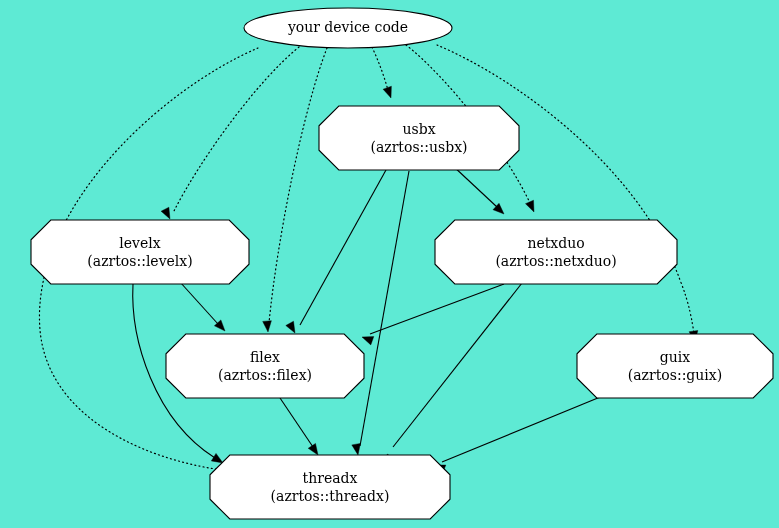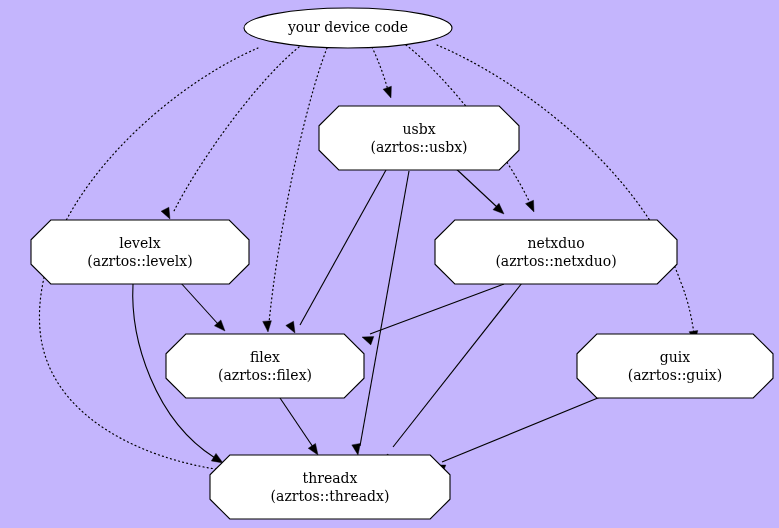--- a/index.html
+++ b/index.html
@@ -8,21 +8,21 @@
     padding: 0;
     background: #ffffff;
   }
   body {
     font-family: "DejaVu Serif", "Liberation Serif", serif;
   }
   #graph-canvas {
     position: relative;
     width: 779px;
     height: 528px;
-    background: #c4b5fd;
+    background: #5eead4;
     overflow: hidden;
   }
   #graph-svg {
     position: absolute;
     left: 0;
     top: 0;
     width: 779px;
     height: 528px;
   }
   .node-shape {

